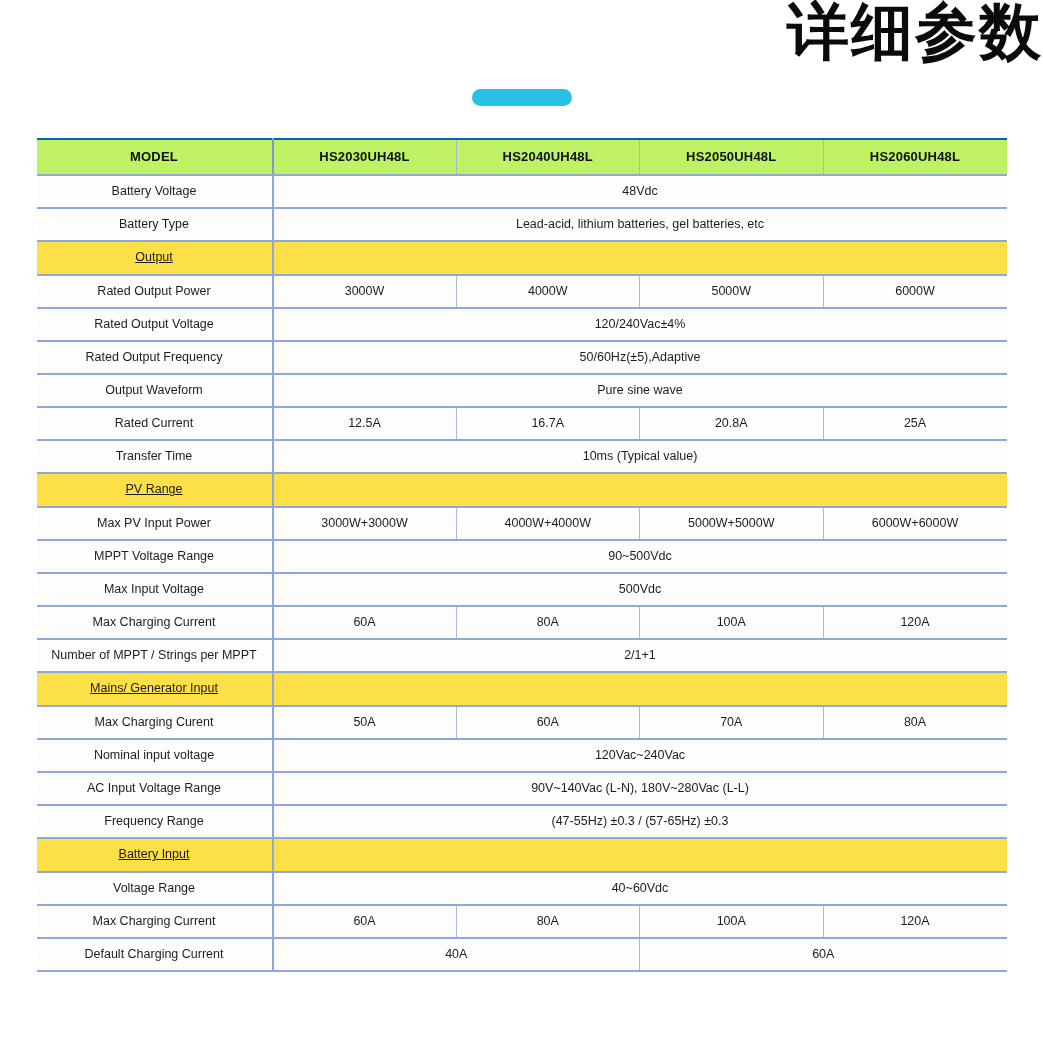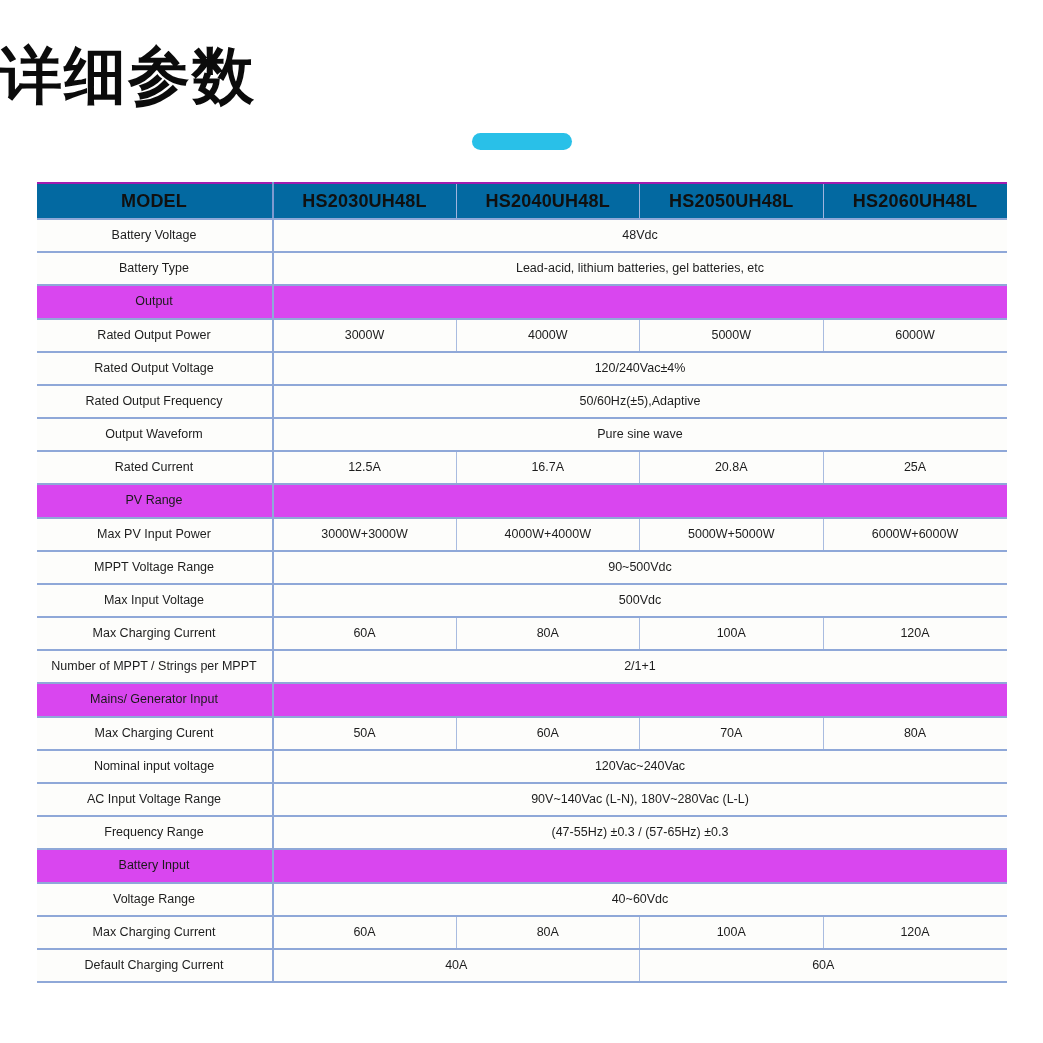--- a/index.html
+++ b/index.html
@@ -18,22 +18,21 @@
   .page {
     position: relative;
     width: 1043px;
     height: 1043px;
     background: #ffffff;
     box-sizing: border-box;
   }
 
   
   .title-block {
-    padding-top: 44px;
-    text-align: left;
+    text-align: right;
   }
   .page-title {
     font-family: "DejaVu Sans", "Liberation Sans", sans-serif;
     font-size: 62px;
     line-height: 1.02;
     font-weight: 900;
     letter-spacing: 2px;
     color: #0b0b0b;
     margin: 0;
     padding: 0;
@@ -80,43 +79,44 @@
   }
   table.spec td.val-split {
     border-right: 1.5px solid #a9bce0;
   }
   table.spec td.val-split:last-child {
     border-right: none;
   }
 
   
   table.spec thead th {
-    background: #0369a1;
+    background: #bef264;
     color: #101010;
     font-weight: bold;
-    font-size: 18px;
+    font-size: 13px;
     letter-spacing: 0.2px;
     height: 34px;
-    border-top: 2px solid #a21caf;
+    border-top: 2px solid #0369a1;
     border-bottom: 2px solid #8fa8d8;
   }
   table.spec thead th.h-label {
     border-right: 2px solid #7d99d0;
   }
   table.spec thead th.h-model {
     border-right: 1.5px solid #a0b4de;
   }
   table.spec thead th.h-model:last-child {
     border-right: none;
   }
 
   
   tr.section-row > td {
-    background: #d946ef;
+    background: #fde047;
     height: 32px;
+    text-decoration: underline;
   }
   tr.section-row > td.label-cell {
     font-size: 12.5px;
     color: #1a1a1a;
   }
 
   
   td.val-merged {
     font-size: 12.5px;
   }
@@ -181,20 +181,24 @@
             <td class="label-cell">Output Waveform</td>
             <td colspan="4" class="val-merged">Pure sine wave</td>
           </tr>
           <tr>
             <td class="label-cell">Rated Current</td>
             <td class="val-split">12.5A</td>
             <td class="val-split">16.7A</td>
             <td class="val-split">20.8A</td>
             <td class="val-split">25A</td>
           </tr>
+          <tr>
+            <td class="label-cell">Transfer Time</td>
+            <td colspan="4" class="val-merged">10ms (Typical value)</td>
+          </tr>
           <tr class="section-row">
             <td class="label-cell">PV Range</td>
             <td colspan="4"></td>
           </tr>
           <tr>
             <td class="label-cell">Max PV Input Power</td>
             <td class="val-split">3000W+3000W</td>
             <td class="val-split">4000W+4000W</td>
             <td class="val-split">5000W+5000W</td>
             <td class="val-split">6000W+6000W</td>

